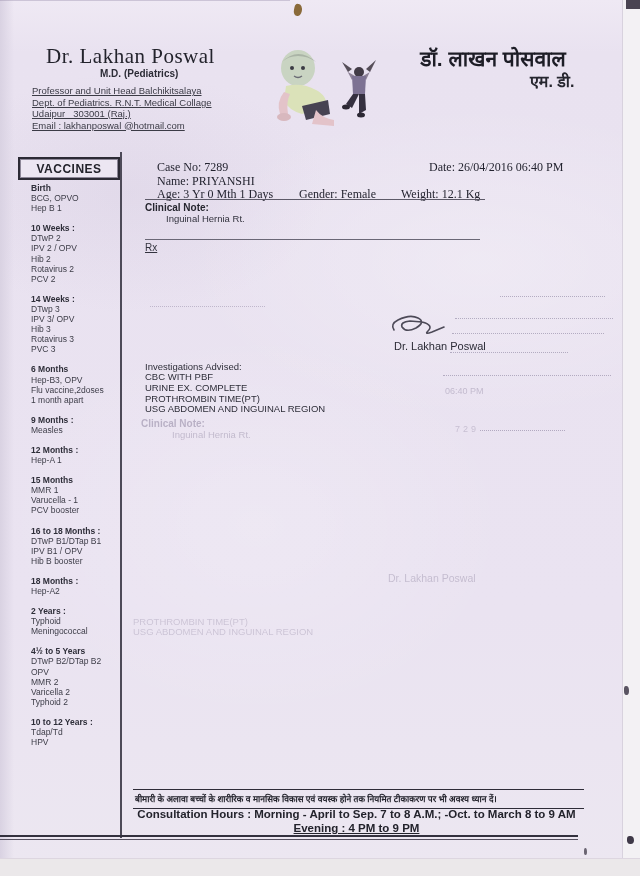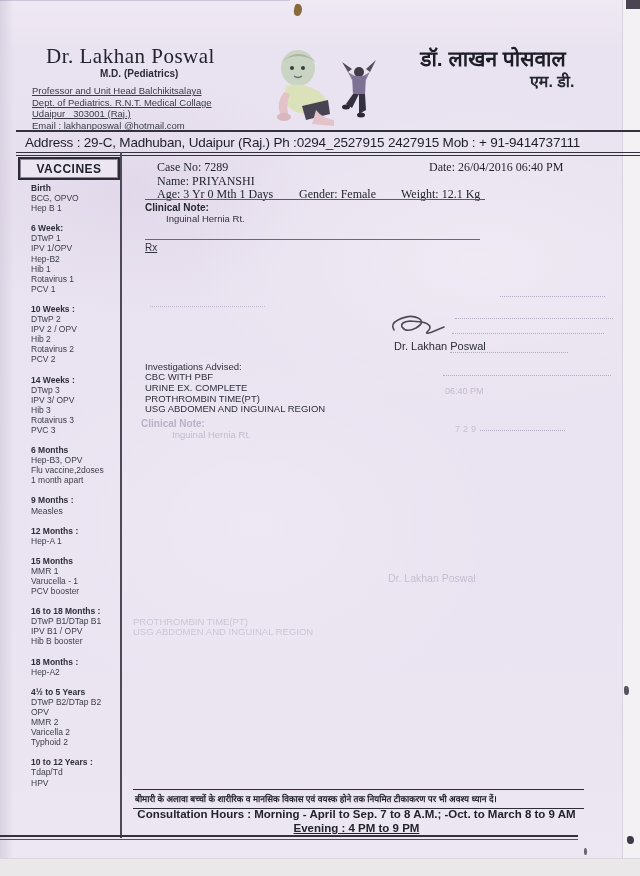--- a/index.html
+++ b/index.html
@@ -152,40 +152,28 @@
     <path d="M14 16 L28 16 L27 34 L15 34 Z" fill="#7d7293"></path>
     <path d="M15 34 L21 34 L14 48 L8 44 Z" fill="#353040"></path>
     <path d="M21 34 L27 34 L28 50 L21 54 Z" fill="#353040"></path>
     <ellipse cx="8" cy="47" rx="4" ry="2.5" fill="#2c2834"></ellipse>
     <ellipse cx="23" cy="55" rx="4" ry="2.5" fill="#2c2834"></ellipse>
   </svg>
 
   <div class="hindi-name">डॉ. लाखन पोसवाल</div>
   <div class="hindi-degree">एम. डी.</div>
 
-  <div class="address-bar">
-    <span>Address : 29-C, Madhuban, Udaipur (Raj.) Ph :0294_2527915 2427915 Mob : + 91-9414737111</span>
-  </div>
 
   <div class="vaccines-box">VACCINES</div>
   <div class="vline"></div>
   <div class="vaccine-list">
       <div class="vgroup">
         <div class="vhead">Birth</div>
         <div class="vitem">BCG, OPVO</div>
         <div class="vitem">Hep B 1</div>
-      </div>
-      <div class="vgroup">
-        <div class="vhead">6 Week:</div>
-        <div class="vitem">DTwP 1</div>
-        <div class="vitem">IPV 1/OPV</div>
-        <div class="vitem">Hep-B2</div>
-        <div class="vitem">Hib 1</div>
-        <div class="vitem">Rotavirus 1</div>
-        <div class="vitem">PCV 1</div>
       </div>
       <div class="vgroup">
         <div class="vhead">10 Weeks :</div>
         <div class="vitem">DTwP 2</div>
         <div class="vitem">IPV 2 / OPV</div>
         <div class="vitem">Hib 2</div>
         <div class="vitem">Rotavirus 2</div>
         <div class="vitem">PCV 2</div>
       </div>
       <div class="vgroup">
@@ -218,20 +206,25 @@
       </div>
       <div class="vgroup">
         <div class="vhead">16 to 18 Months :</div>
         <div class="vitem">DTwP B1/DTap B1</div>
         <div class="vitem">IPV B1 / OPV</div>
         <div class="vitem">Hib B booster</div>
       </div>
       <div class="vgroup">
         <div class="vhead">18 Months :</div>
         <div class="vitem">Hep-A2</div>
+      </div>
+      <div class="vgroup">
+        <div class="vhead">2 Years :</div>
+        <div class="vitem">Typhoid</div>
+        <div class="vitem">Meningococcal</div>
       </div>
       <div class="vgroup">
         <div class="vhead">4½ to 5 Years</div>
         <div class="vitem">DTwP B2/DTap B2</div>
         <div class="vitem">OPV</div>
         <div class="vitem">MMR 2</div>
         <div class="vitem">Varicella 2</div>
         <div class="vitem">Typhoid 2</div>
       </div>
       <div class="vgroup">

